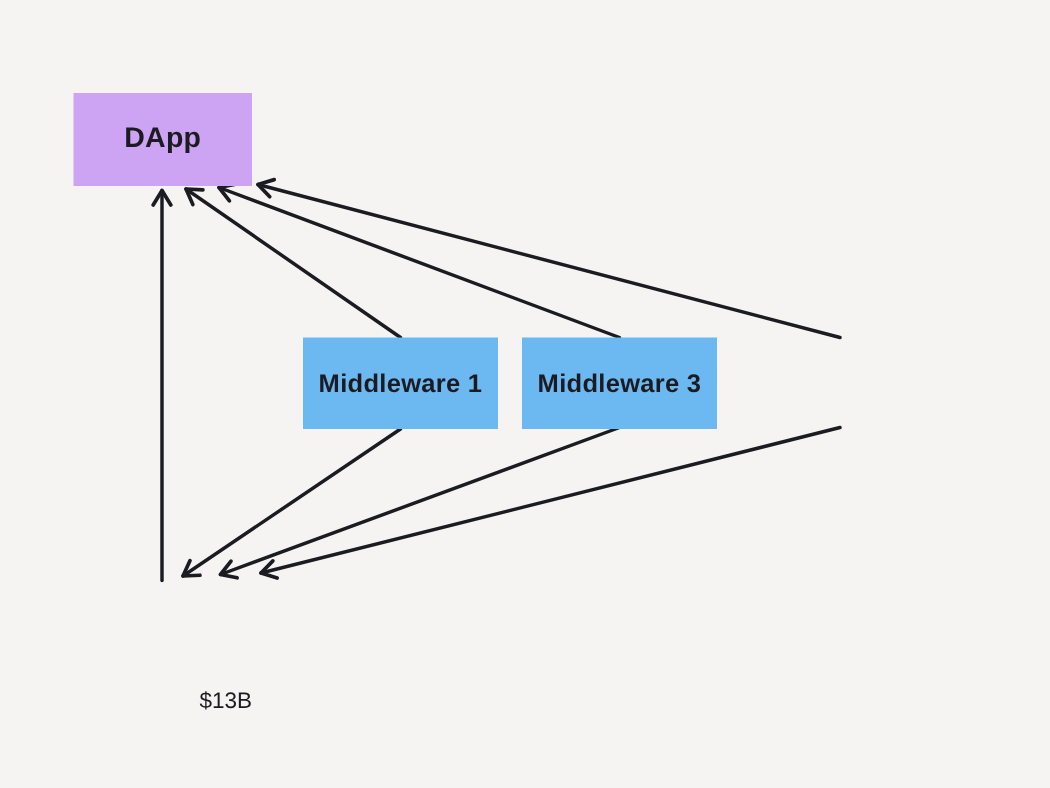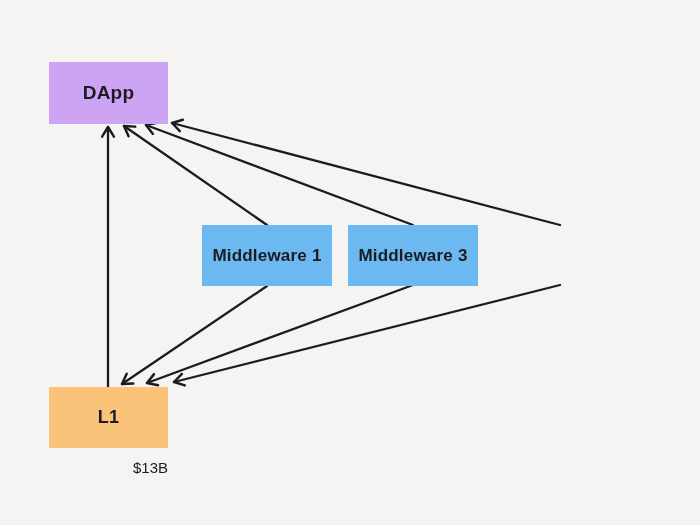--- a/index.html
+++ b/index.html
@@ -107,19 +107,16 @@
 
   <div class="node node-middleware1">
     <span>Middleware 1</span>
   </div>
 
   <div class="node node-middleware2">
     <span>Middleware 3</span>
   </div>
 
 
-  <div class="node node-l1">
-    <span>L1</span>
-  </div>
 
   <div class="caption-l1">$13B</div>
 
 </div>
 
 </body></html>

